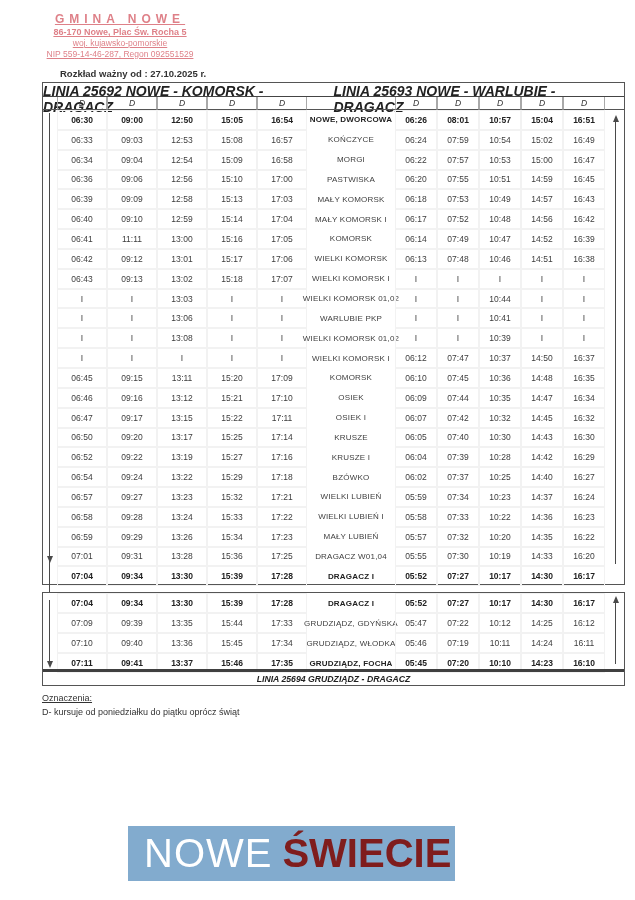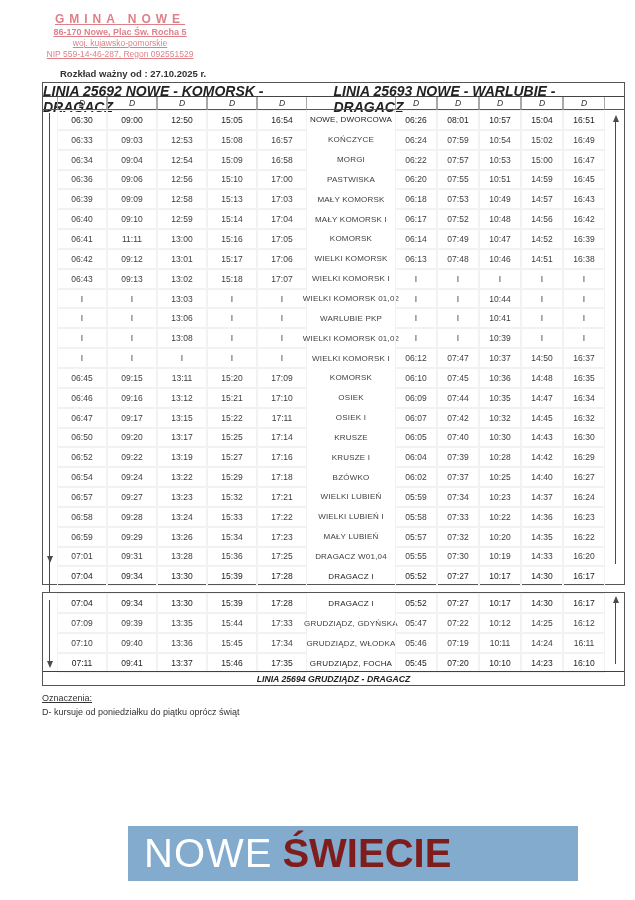--- a/index.html
+++ b/index.html
@@ -27,45 +27,45 @@
   .title-row span{display:flex;align-items:center;justify-content:center;
                   font-size:14px;font-weight:bold;font-style:italic;color:#222;}
 
   .grid{display:grid;grid-template-columns:14px repeat(5,50px) 88px repeat(5,42px) 19px;}
   .c{display:flex;align-items:center;justify-content:center;box-sizing:border-box;
      font-size:8.5px;color:#3d3d3d;white-space:nowrap;overflow:visible;}
   #table1 .row-c{height:19.85px;}
   #table2 .row-c{height:20px;}
   .time{outline:1px solid #f2f2f2;outline-offset:-1px;}
   .station{font-size:8px;letter-spacing:.2px;}
-  .bold{font-weight:normal;color:#222;}
+  .bold{font-weight:bold;color:#222;}
 
   
   .d-c{height:13px;font-style:italic;font-size:8.5px;color:#333;
        border-bottom:1px solid #555;}
   .d-cell{border-left:1px solid #a9a9a9;border-right:1px solid #a9a9a9;}
 
   
   .t2-footer{position:absolute;left:0;right:0;bottom:0;height:13px;
-             border-top:1px solid #404040;display:flex;align-items:center;justify-content:center;
+             border-top:3px solid #404040;display:flex;align-items:center;justify-content:center;
              font-size:8.7px;font-weight:bold;font-style:italic;color:#222;}
 
   
   .arrow-line{position:absolute;width:0;border-left:1.3px solid #4a4a4a;}
   .ah{position:absolute;width:0;height:0;border-left:3.5px solid transparent;
       border-right:3.5px solid transparent;}
   .ah-down{border-top:7px solid #4a4a4a;}
   .ah-up{border-bottom:7px solid #4a4a4a;}
 
   
   .legend{position:absolute;left:42px;top:692px;font-size:9px;color:#333;line-height:1.5;}
   .legend .head{text-decoration:underline;}
 
   
-  .logo{position:absolute;left:128px;top:826px;width:450px;height:55px;
+  .logo{position:absolute;left:128px;top:826px;width:327px;height:55px;
         display:flex;align-items:center;padding-left:16px;box-sizing:border-box;}
   .logo .w1{color:#fff;font-size:40px;font-weight:400;letter-spacing:1px;}
   .logo .w2{color:#7f1d1d;font-size:40px;font-weight:bold;letter-spacing:0px;margin-left:10px;}
 </style>
 </head>
 <body>
 
 <div class="stamp" style="color: rgb(217, 107, 116);">
   <div class="l1">GMINA NOWE</div>
   <div class="l2">86-170 Nowe, Plac Św. Rocha 5</div>

